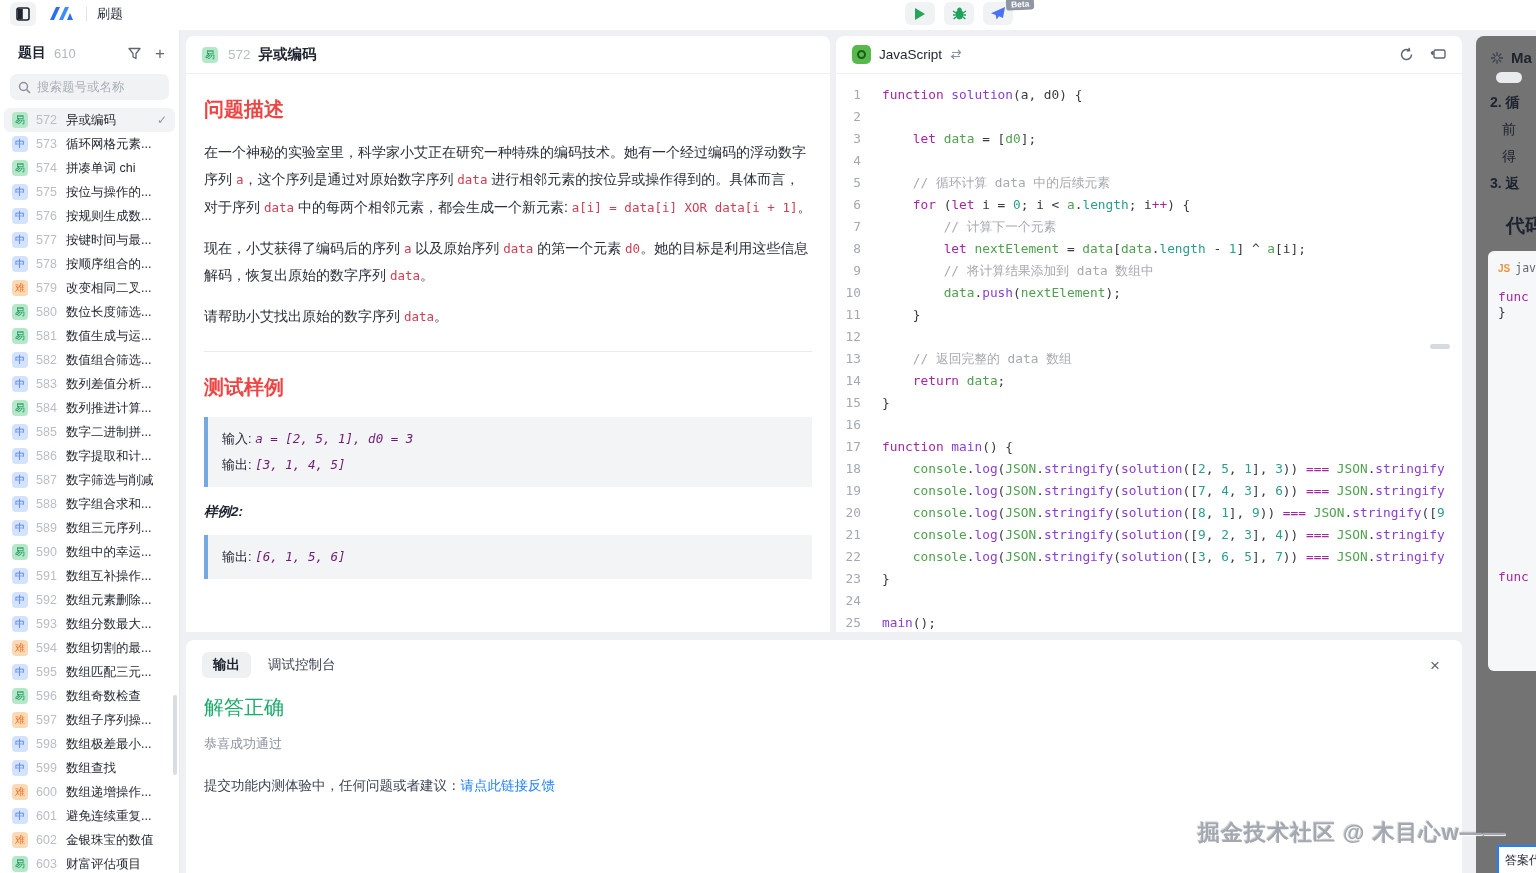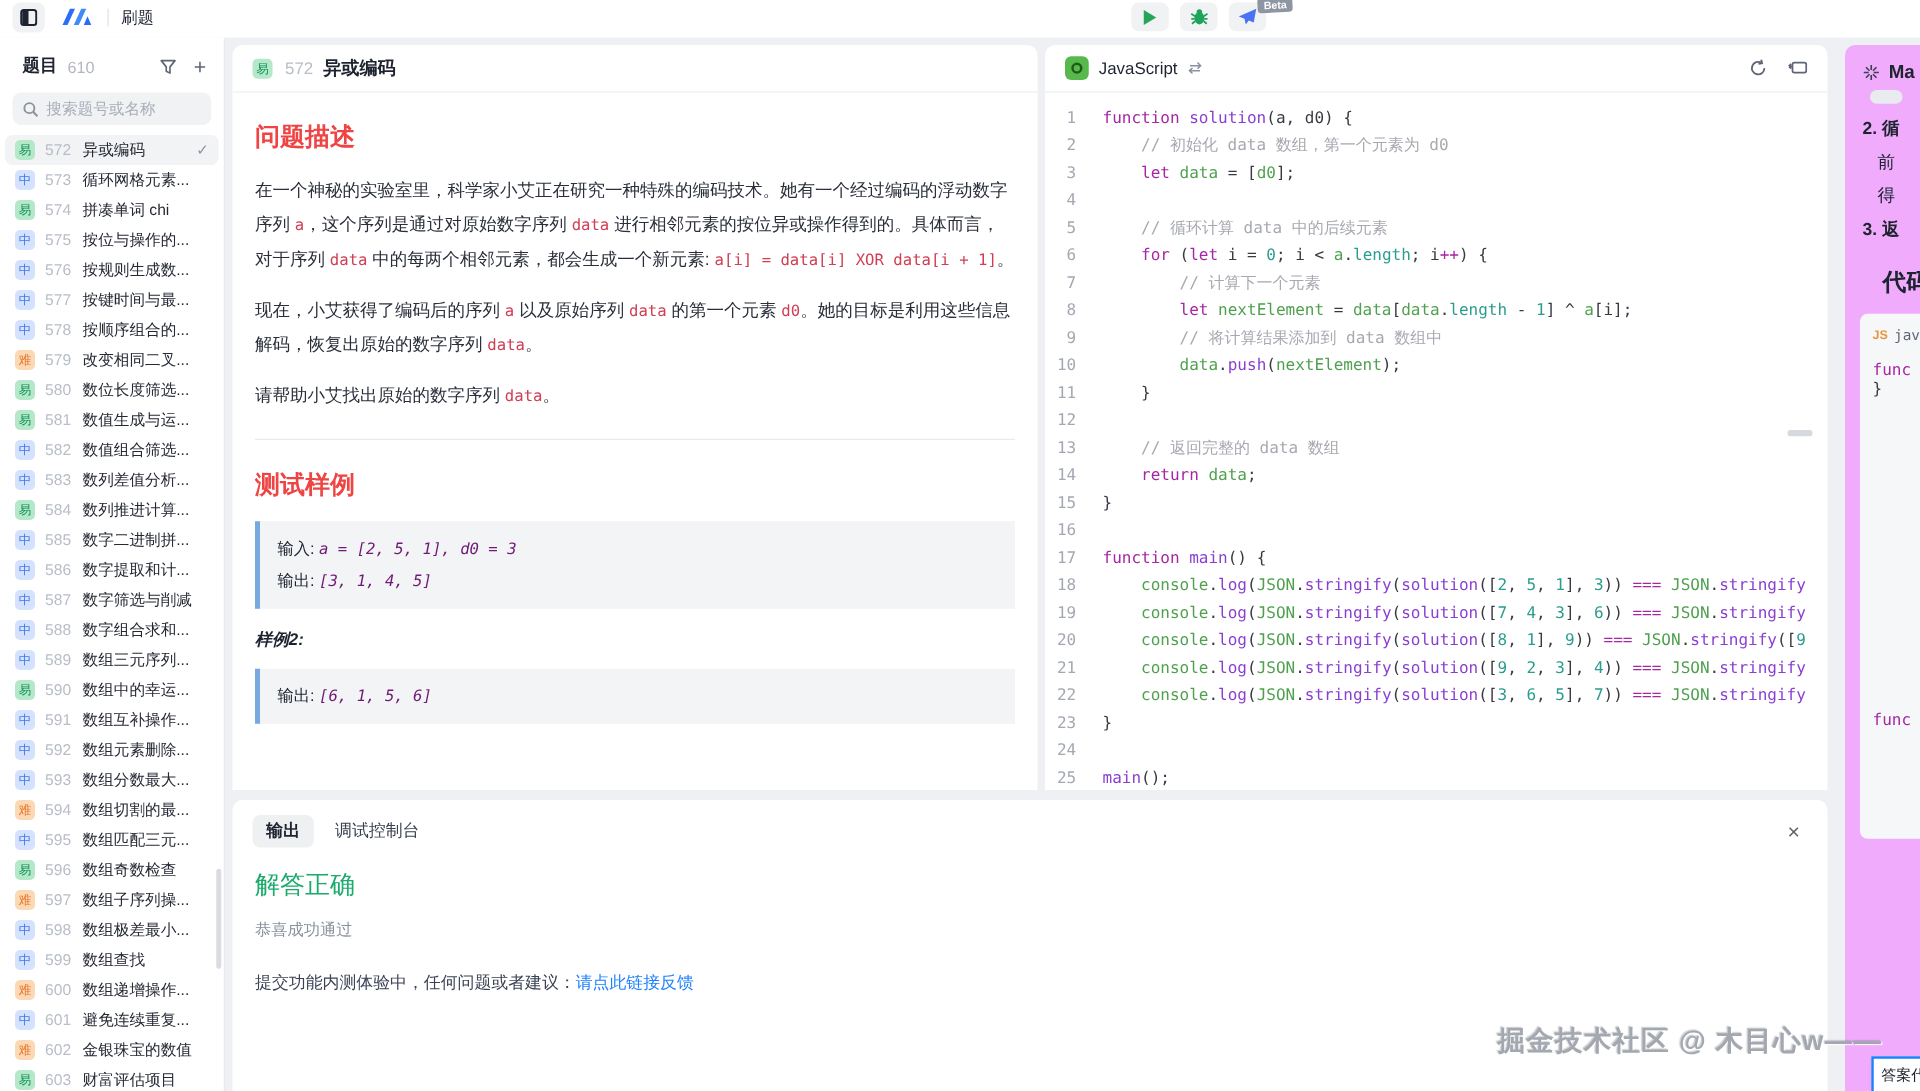--- a/index.html
+++ b/index.html
@@ -65,21 +65,21 @@
   .ed-actions > div { cursor:pointer; display:flex; }
   .code-area { padding-top:10px; position:relative; height:557px; overflow:hidden; font-family:"DejaVu Sans Mono",monospace; }
   .c-line { height:22px; display:flex; font-size:12.8px; line-height:22px; }
   .c-no { width:46px; text-align:right; padding-right:21px; color:#a3a8b3; flex:none; }
   .c-code { white-space:pre; overflow:hidden; }
   .tk-kw { color:#a626a4; } .tk-fn { color:#8a3fd1; } .tk-id { color:#50a14f; }
   .tk-num { color:#2a9d8f; } .tk-cm { color:#a6a9b0; } .tk-pl { color:#383a42; } .tk-op { color:#a626a4; }
   .ed-scroll { position:absolute; right:12px; top:308px; width:20px; height:5px; background:#d6d9de; border-radius:3px; }
 
   
-  .ai-panel { position:absolute; left:1476px; top:36px; width:60px; height:837px; background:#f0abfc; border-radius:8px 0 0 0; overflow:hidden; }
+  .ai-panel { position:absolute; left:1476px; top:36px; width:60px; height:837px; background:#737373; border-radius:8px 0 0 0; overflow:hidden; }
   .ai-head { display:flex; align-items:center; gap:7px; padding:13px 0 4px 14px; }
   .ai-title { font-size:15px; font-weight:bold; color:#1e2330; white-space:nowrap; }
   .ai-pill { margin:2px 0 6px 20px; width:26px; height:11px; background:#e9ebee; border-radius:6px; }
   .ai-item { font-size:14px; color:#1e2330; padding-left:14px; line-height:27px; white-space:nowrap; }
   .ai-item.b { font-weight:bold; }
   .ai-item.cont { padding-left:26px; }
   .ai-sec { font-size:19px; font-weight:bold; color:#1e2330; padding:16px 0 12px 30px; white-space:nowrap; }
   .ai-code { margin-left:12px; background:#f6f7f9; border-radius:6px 0 0 6px; height:420px; padding:10px 0 0 10px; }
   .ai-code-head { display:flex; align-items:center; gap:5px; margin-bottom:14px; }
   .ai-js { font-size:10px; font-weight:bold; color:#e8963d; }
@@ -385,21 +385,20 @@
         </div>
       </div>
     </div>
     <div class="code-area" id="code-area">
         <div class="c-line">
           <div class="c-no">1</div>
           <div class="c-code"><span class="tk-kw">function</span><span class="tk-pl"> </span><span class="tk-fn">solution</span><span class="tk-pl">(a, d0) {</span></div>
         </div>
         <div class="c-line">
           <div class="c-no">2</div>
-          <div class="c-code"><span class="tk-cm">    // 初始化 data 数组，第一个元素为 d0</span></div>
         </div>
         <div class="c-line">
           <div class="c-no">3</div>
           <div class="c-code"><span class="tk-pl">    </span><span class="tk-kw">let</span><span class="tk-pl"> </span><span class="tk-id">data</span><span class="tk-pl"> = [</span><span class="tk-id">d0</span><span class="tk-pl">];</span></div>
         </div>
         <div class="c-line">
           <div class="c-no">4</div>
           <div class="c-code"></div>
         </div>
         <div class="c-line">

